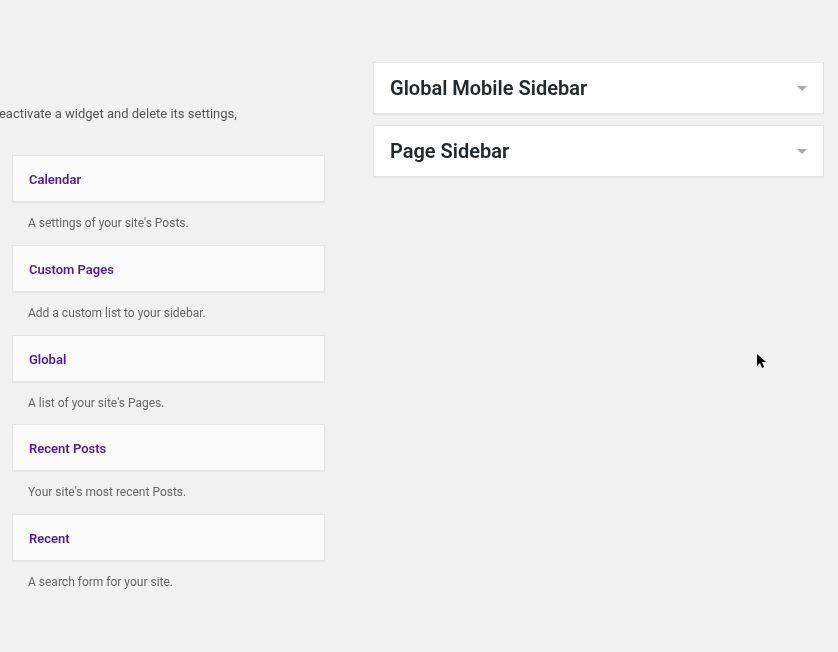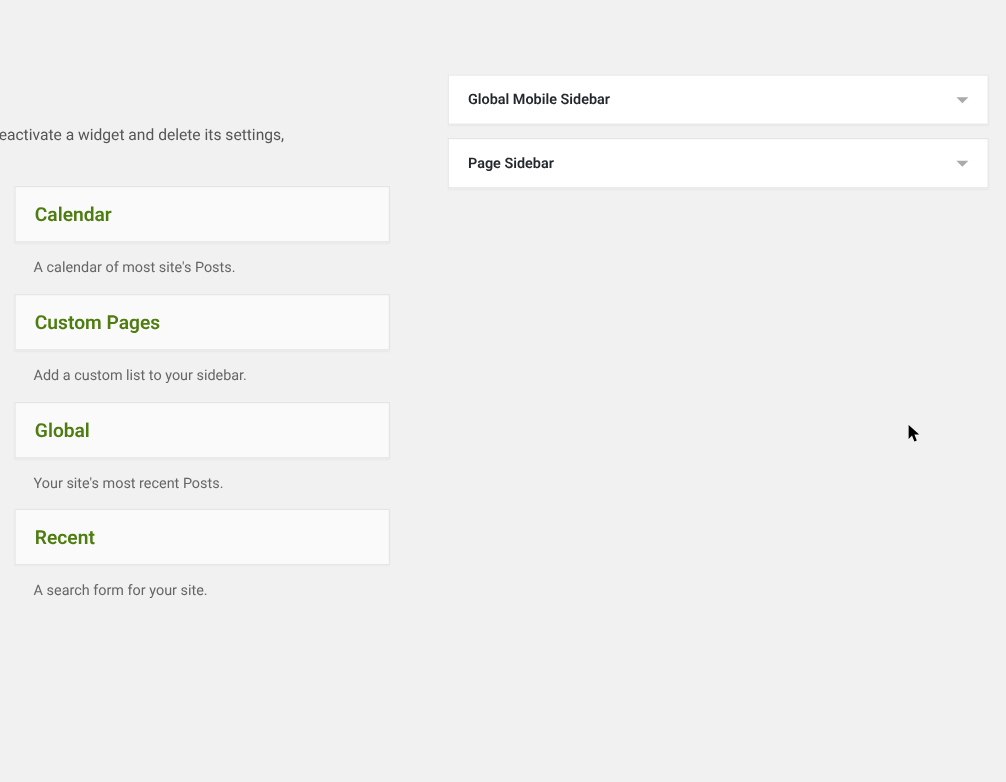--- a/index.html
+++ b/index.html
@@ -45,23 +45,23 @@
       margin-bottom: 0;
     }
     .widget-header {
       background: #fafafa;
       border: 1px solid #e5e5e5;
       padding: 13px 16px;
       cursor: move;
       box-shadow: 0 1px 1px rgba(0,0,0,0.04);
     }
     .widget-title {
-      font-size: 16px;
+      font-size: 13px;
       font-weight: 600;
-      color: #4d7c0f;
+      color: #4c1d95;
     }
     .widget-desc {
       font-size: 12px;
       color: #666;
       padding: 13px 16px 13px 16px;
       line-height: 1.4;
     }
     .right-col {
       flex: 1;
       padding-top: 62px;
@@ -75,21 +75,21 @@
       box-shadow: 0 1px 1px rgba(0,0,0,0.04);
     }
     .sidebar-header {
       display: flex;
       align-items: center;
       justify-content: space-between;
       padding: 13px 16px;
       cursor: pointer;
     }
     .sidebar-title {
-      font-size: 12px;
+      font-size: 20px;
       font-weight: 600;
       color: #23282d;
     }
     .chevron {
       width: 0;
       height: 0;
       border-left: 5px solid transparent;
       border-right: 5px solid transparent;
       border-top: 5px solid #aaa;
     }
@@ -110,37 +110,41 @@
 
 <div class="page">
   <div class="left-col">
     <div class="instruction">it. To deactivate a widget and delete its settings,</div>
     <div class="widget-list">
 
       <div class="widget-item">
         <div class="widget-header">
           <span class="widget-title">Calendar</span>
         </div>
-        <div class="widget-desc">A calendar of most site's Posts.</div>
+        <div class="widget-desc">A settings of your site's Posts.</div>
       </div>
 
       <div class="widget-item">
         <div class="widget-header">
           <span class="widget-title">Custom Pages</span>
         </div>
         <div class="widget-desc">Add a custom list to your sidebar.</div>
       </div>
 
       <div class="widget-item">
         <div class="widget-header">
           <span class="widget-title">Global</span>
         </div>
+        <div class="widget-desc">A list of your site's Pages.</div>
       </div>
 
       <div class="widget-item">
+        <div class="widget-header">
+          <span class="widget-title">Recent Posts</span>
+        </div>
         <div class="widget-desc">Your site's most recent Posts.</div>
       </div>
 
       <div class="widget-item">
         <div class="widget-header">
           <span class="widget-title">Recent</span>
         </div>
         <div class="widget-desc">A search form for your site.</div>
       </div>
 

